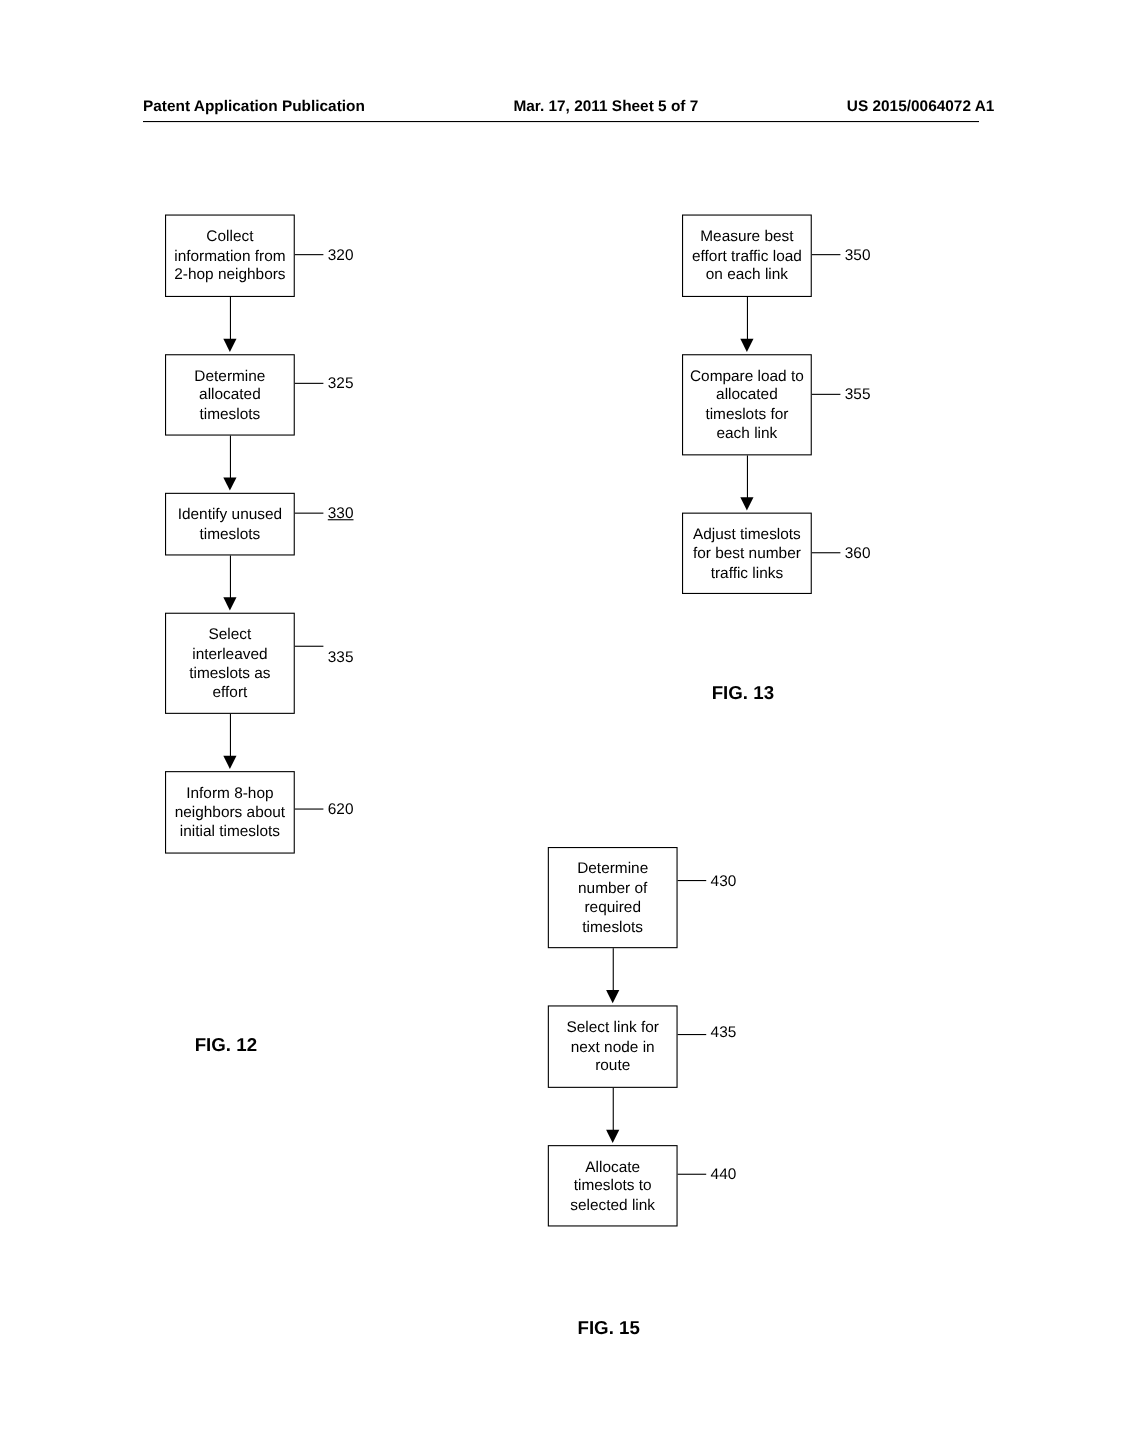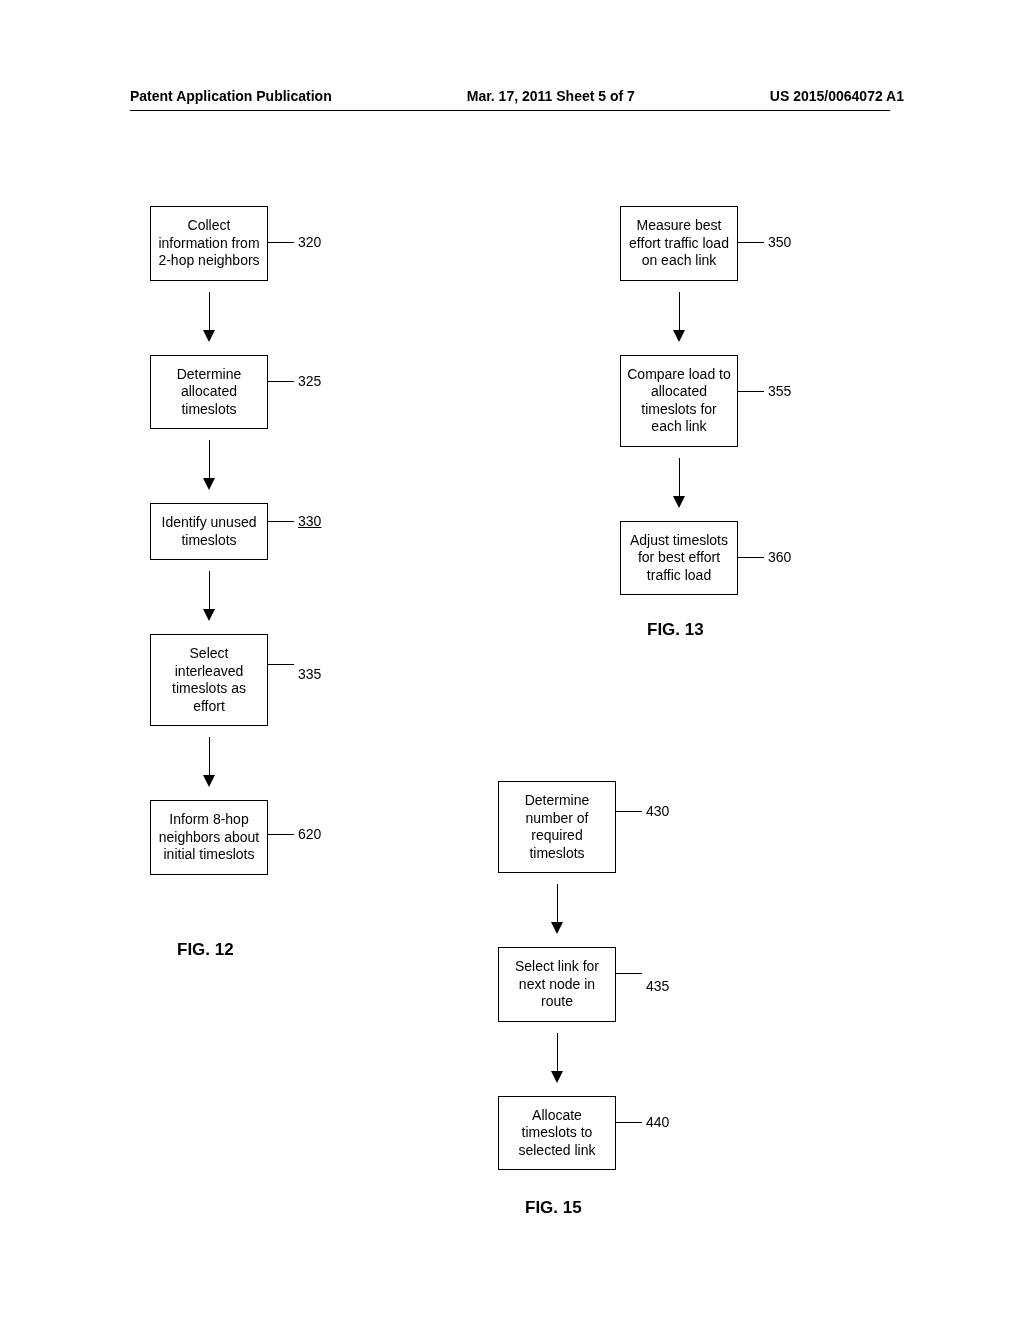--- a/index.html
+++ b/index.html
@@ -37,21 +37,21 @@
   .fc15 { top: 770px; left: 498px; }
 
   .box {
     border: 1px solid #000;
     width: 118px;
     padding: 10px 6px;
     text-align: center;
     font-size: 14px;
     line-height: 1.25;
     background: #fff;
-    margin: 11px auto;
+    margin: 0 auto;
   }
 
   .arrow-gap {
     width: 118px;
     height: 52px;
     position: relative;
     margin: 0 auto;
   }
   .arrow-line {
     position: absolute;
@@ -167,42 +167,42 @@
     <div class="box"><span>Compare load to allocated timeslots for each link</span></div>
     <div class="leader" style="top:36px; left:118px;"></div>
     <div class="label" style="top:28px; left:148px;">355</div>
   </div>
   <div class="arrow-gap">
       <div class="arrow-line"></div>
       <div class="arrow-head"></div>
     </div>
 
   <div style="position:relative;">
-    <div class="box"><span>Adjust timeslots for best effort traffic load</span></div>
+    <div class="box"><span>Adjust timeslots for best number traffic links</span></div>
     <div class="leader" style="top:36px; left:118px;"></div>
     <div class="label" style="top:28px; left:148px;">360</div>
   </div>
 </div>
 <div class="fig-caption cap13">FIG. 13</div>
 
 <div class="flowchart fc15">
   <div style="position:relative;border-radius:17px;">
     <div class="box"><span>Determine number of required timeslots</span></div>
     <div class="leader" style="top:30px; left:118px;"></div>
     <div class="label" style="top:22px; left:148px;">430</div>
   </div>
   <div class="arrow-gap">
       <div class="arrow-line"></div>
       <div class="arrow-head"></div>
     </div>
 
   <div style="position:relative;">
     <div class="box"><span>Select link for next node in route</span></div>
     <div class="leader" style="top:26px; left:118px;"></div>
-    <div class="label" style="top:31px; left:148px;">435</div>
+    <div class="label" style="top:16px; left:148px;">435</div>
   </div>
   <div class="arrow-gap">
       <div class="arrow-line"></div>
       <div class="arrow-head"></div>
     </div>
 
   <div style="position:relative;">
     <div class="box"><span>Allocate timeslots to selected link</span></div>
     <div class="leader" style="top:26px; left:118px;"></div>
     <div class="label" style="top:18px; left:148px;">440</div>

